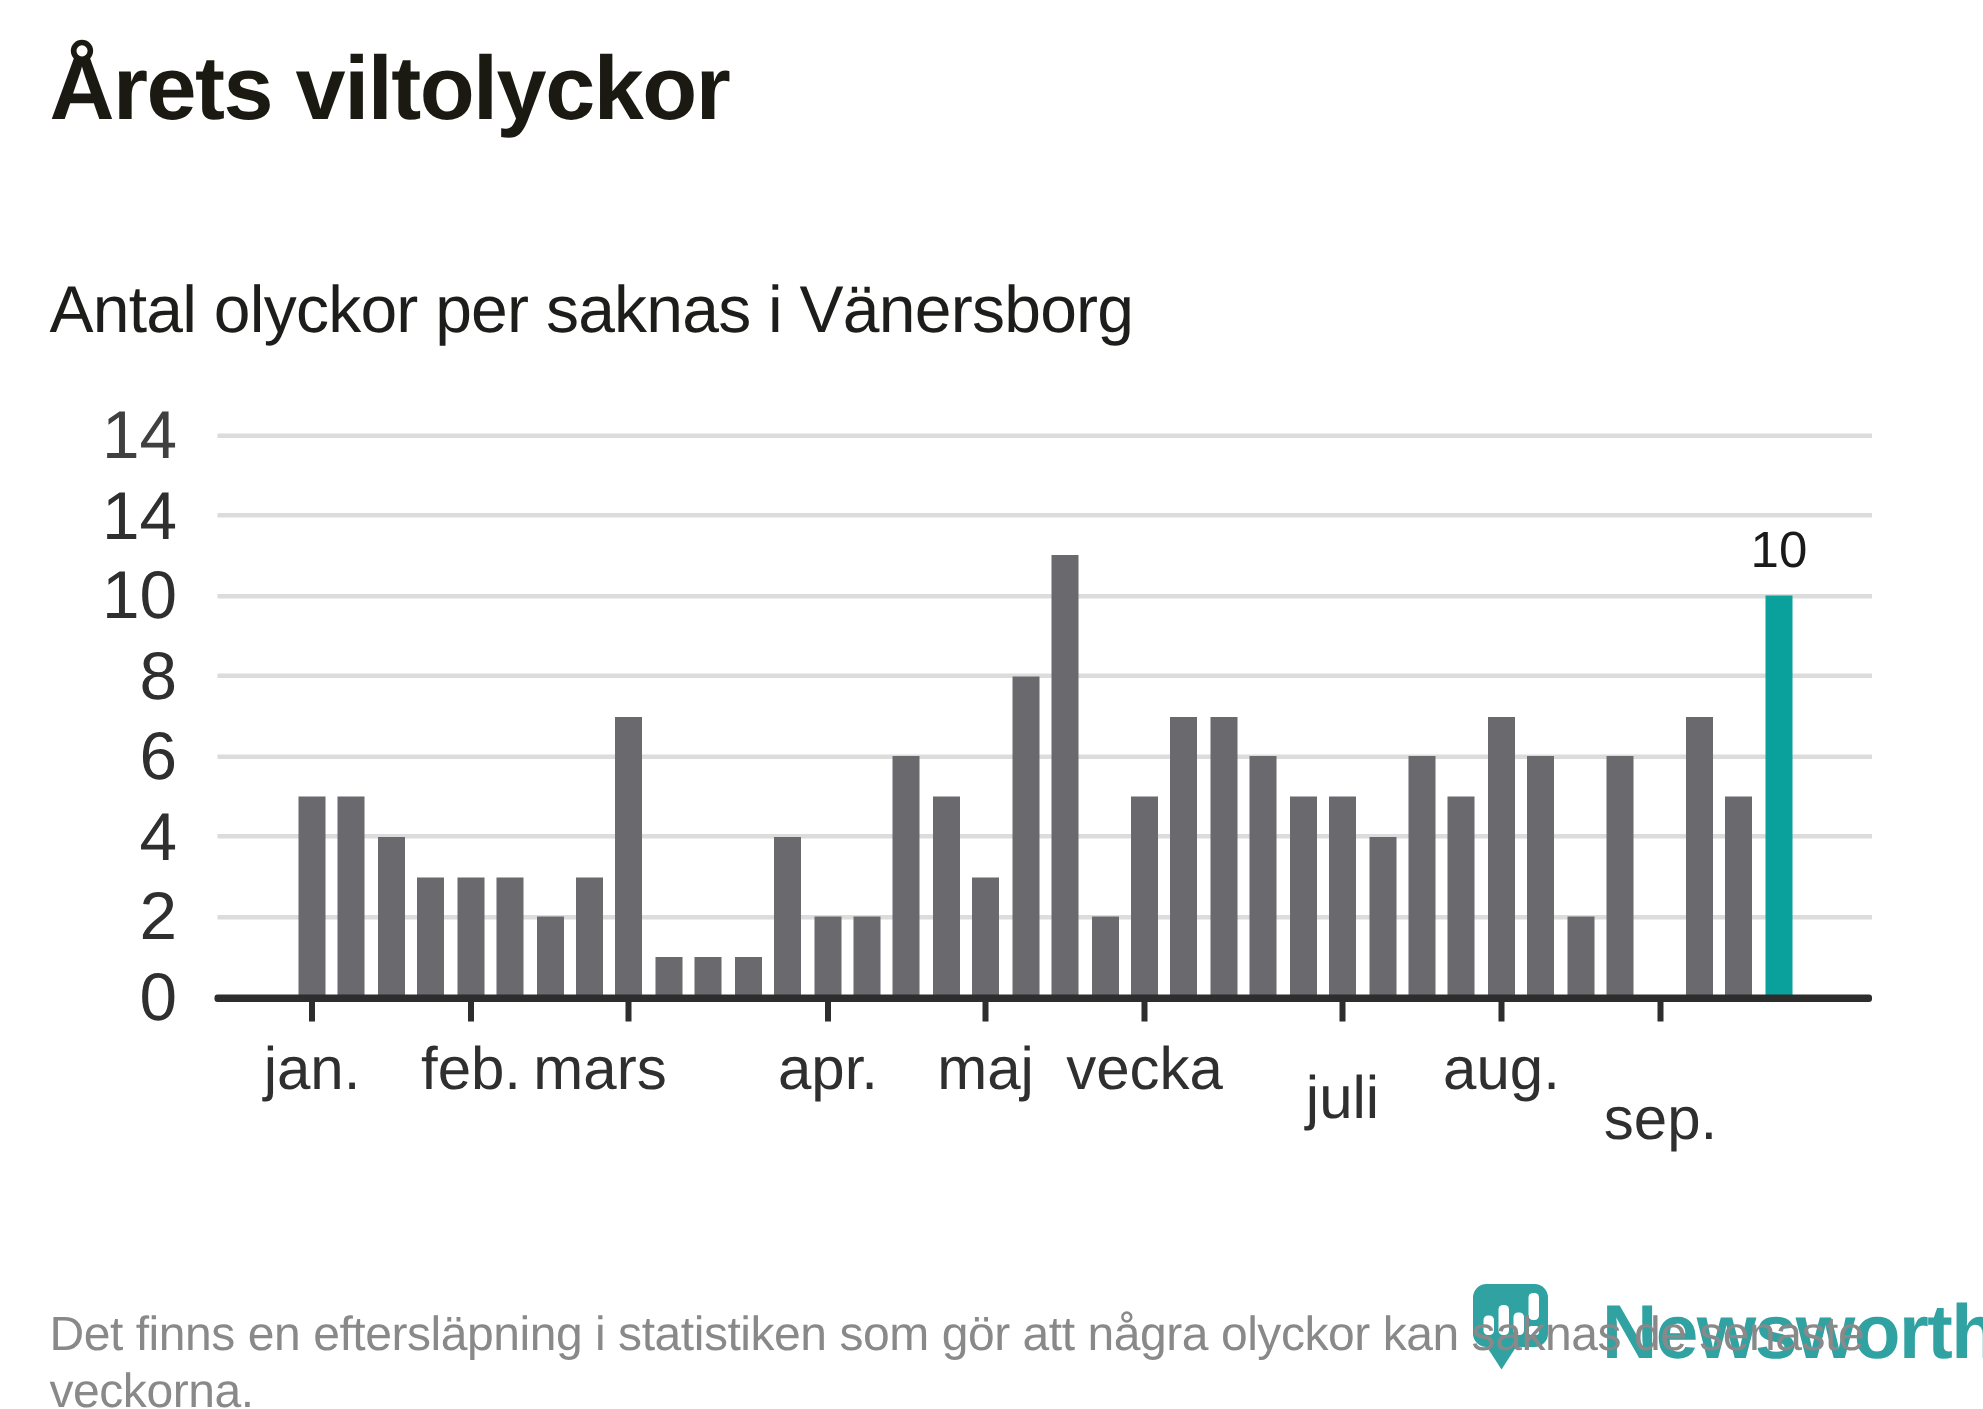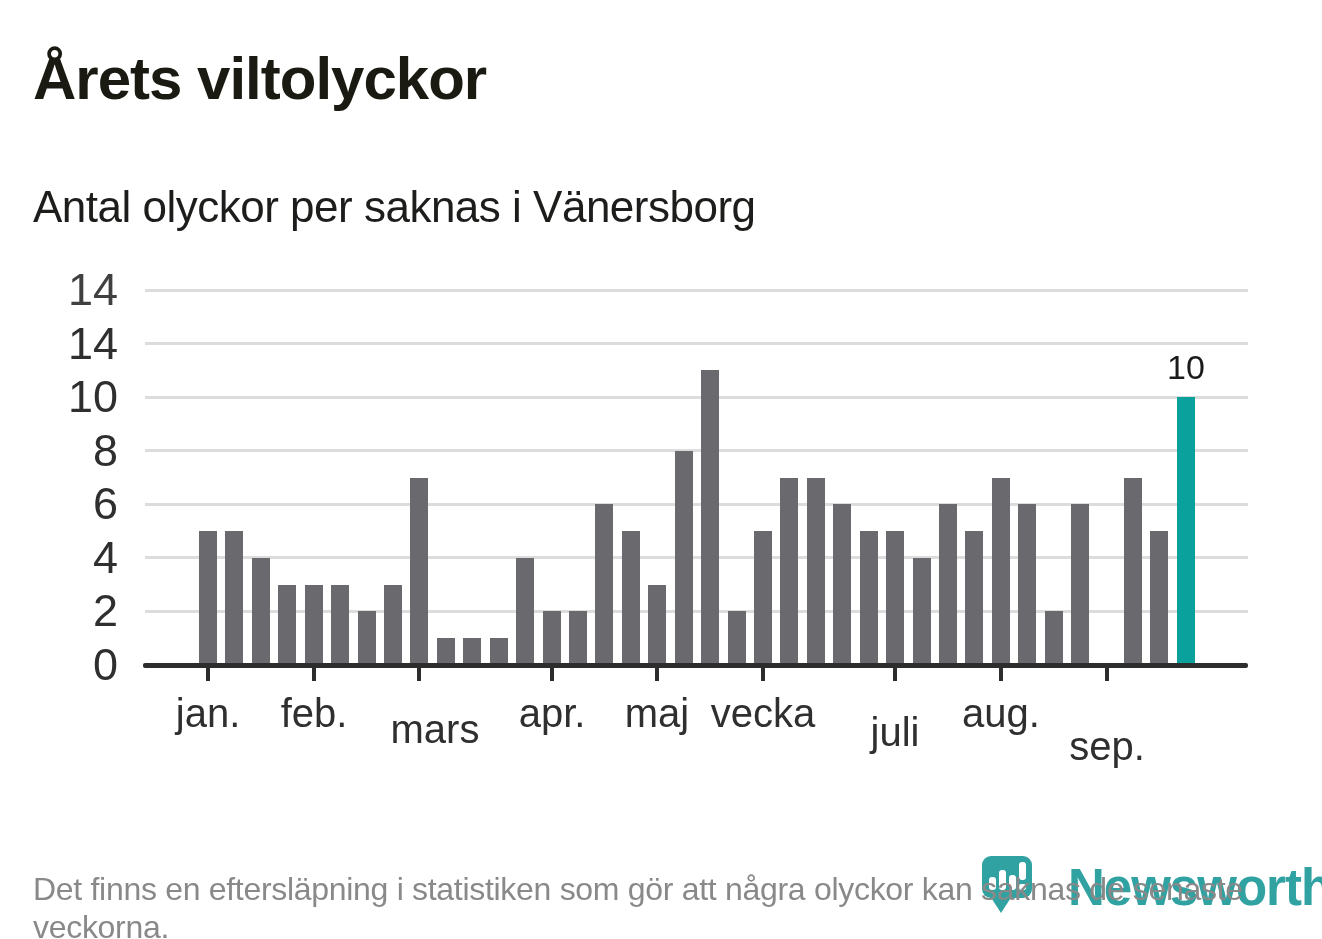--- a/index.html
+++ b/index.html
@@ -1,21 +1,21 @@
 <!DOCTYPE html>
 <html><head>
 <meta charset="utf-8">
 <style>
   html,body{margin:0;padding:0;background:#fff;}
   #stage{
     position:relative;width:1322px;height:939px;background:#ffffff;overflow:hidden;
     font-family:"Liberation Sans", sans-serif;
   }
   .title{
-    position:absolute;left:33px;top:44px;font-size:60px;font-weight:700;
+    position:absolute;left:33px;top:24px;font-size:60px;font-weight:700;
     color:#1a1a12;letter-spacing:-1px;white-space:nowrap;
   }
   .subtitle{
     position:absolute;left:33px;top:182px;font-size:44px;font-weight:400;
     color:#1d1d1b;letter-spacing:-0.5px;white-space:nowrap;
   }
   .gridline{position:absolute;height:3px;background:#dcdcdc;}
   .axisline{position:absolute;height:5px;background:#2d2d2d;border-radius:2px;}
   .ylabel{position:absolute;text-align:right;font-size:45px;color:#2f2f2f;line-height:48px;}
   .bar{position:absolute;}
@@ -101,21 +101,21 @@
       <div class="bar" style="left: 1071px; width: 18px; top: 504px; height: 161px; background: rgb(105, 105, 110);"></div>
       <div class="bar" style="left: 1124px; width: 18px; top: 478px; height: 188px; background: rgb(105, 105, 110);"></div>
       <div class="bar" style="left: 1150px; width: 18px; top: 531px; height: 134px; background: rgb(105, 105, 110);"></div>
       <div class="bar" style="left: 1177px; width: 18px; top: 397px; height: 268px; background: rgb(10, 160, 155);"></div>
       <div class="axisline" style="left: 143px; width: 1105px; top: 663px; background: rgb(45, 45, 45);"></div>
       <div class="tick" style="left: 206px; top: 667px; height: 14px;"></div>
       <div class="monthlabel" style="left: 138px; width: 140px; top: 691px;">jan.</div>
       <div class="tick" style="left: 312px; top: 667px; height: 14px;"></div>
       <div class="monthlabel" style="left: 244px; width: 140px; top: 691px;">feb.</div>
       <div class="tick" style="left: 417px; top: 667px; height: 14px;"></div>
-      <div class="monthlabel" style="left: 365px; width: 140px; top: 691px; margin-top: 16px;">mars</div>
+      <div class="monthlabel" style="left: 330px; width: 140px; top: 691px;">mars</div>
       <div class="tick" style="left: 550px; top: 667px; height: 14px;"></div>
       <div class="monthlabel" style="left: 482px; width: 140px; top: 691px;">apr.</div>
       <div class="tick" style="left: 655px; top: 667px; height: 14px;"></div>
       <div class="monthlabel" style="left: 587px; width: 140px; top: 691px;">maj</div>
       <div class="tick" style="left: 761px; top: 667px; height: 14px;"></div>
       <div class="monthlabel" style="left: 693px; width: 140px; top: 691px;">vecka</div>
       <div class="tick" style="left: 893px; top: 667px; height: 14px;"></div>
       <div class="monthlabel" style="left: 825px; width: 140px; top: 691px; margin-top: 19px;">juli</div>
       <div class="tick" style="left: 999px; top: 667px; height: 14px;"></div>
       <div class="monthlabel" style="left: 931px; width: 140px; top: 691px;">aug.</div>

